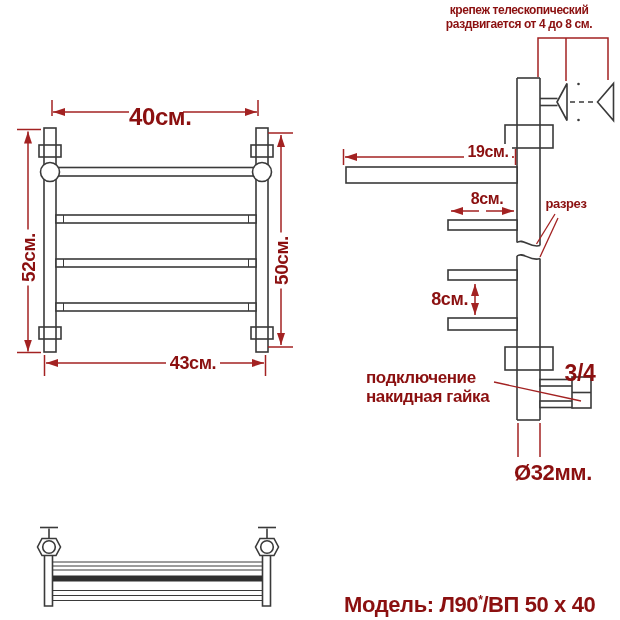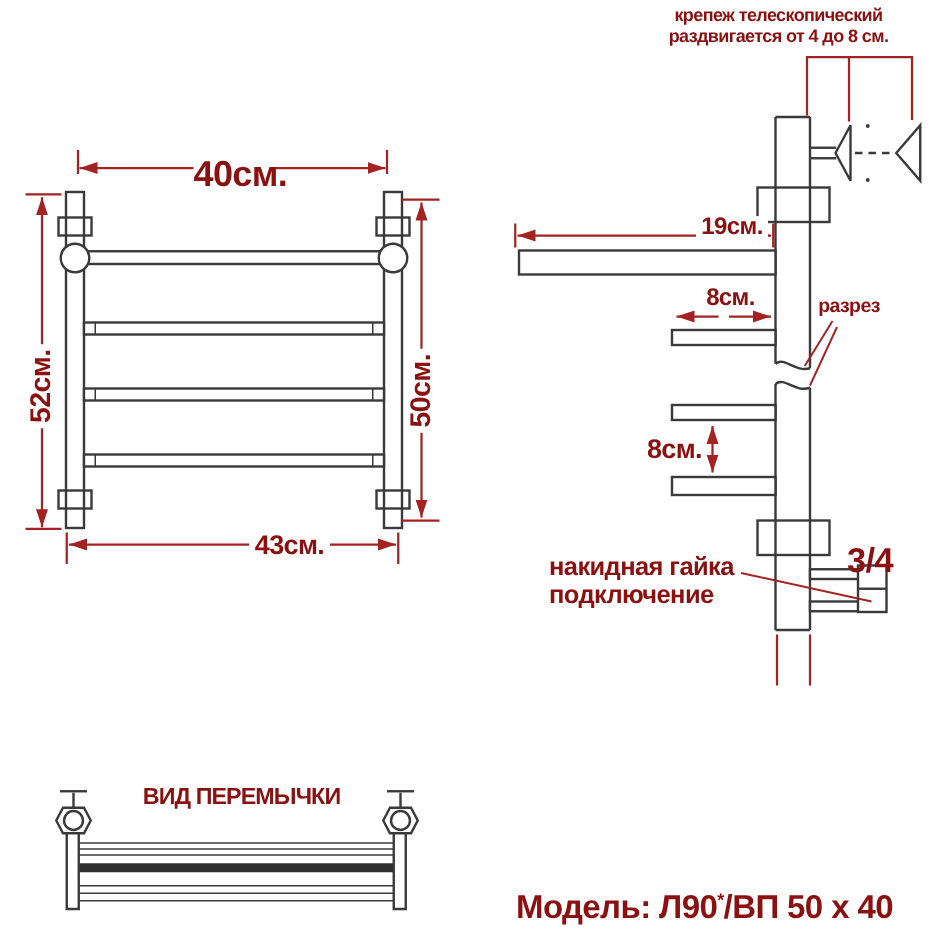--- a/index.html
+++ b/index.html
@@ -184,26 +184,26 @@
 
   <div class="lbl bgw" style="left:420px; top:144px; width:48px; font-size:16px;margin-left:44px;">19см.</div>
 
   <div class="lbl" style="left:463px; top:191px; width:48px; font-size:16px;">8см.</div>
 
   <div class="lbl" style="left:533px; top:197px; width:66px; font-size:13px;">разрез</div>
 
   <div class="lbl right" style="left:416px; top:290px; width:52px; font-size:18px;">8см.</div>
 
   <div class="lbl left" style="left:366px; top:369px; width:142px; font-size:17px; line-height:18.5px;">
+    <div>подключение</div>
     <div>накидная гайка</div>
-    <div>подключение</div>
   </div>
 
   <div class="lbl" style="left:563px; top:361px; width:34px; font-size:23px;">3/4</div>
 
-
-  <div class="lbl" style="left:87px; top:524px; width:148px; font-size:15.5px; letter-spacing:-0.6px;">ВИД ПЕРЕМЫЧКИ</div>
+  <div class="lbl" style="left:505px; top:461px; width:96px; font-size:22px;">Ø32мм.</div>
+
 
   <div class="lbl left" style="left:344px; top:593px; font-size:22px;">
     <span>Модель: Л90</span><sup class="star">*</sup><span>/ВП 50 х 40</span>
   </div>
 
 </div>
 
 </body></html>

